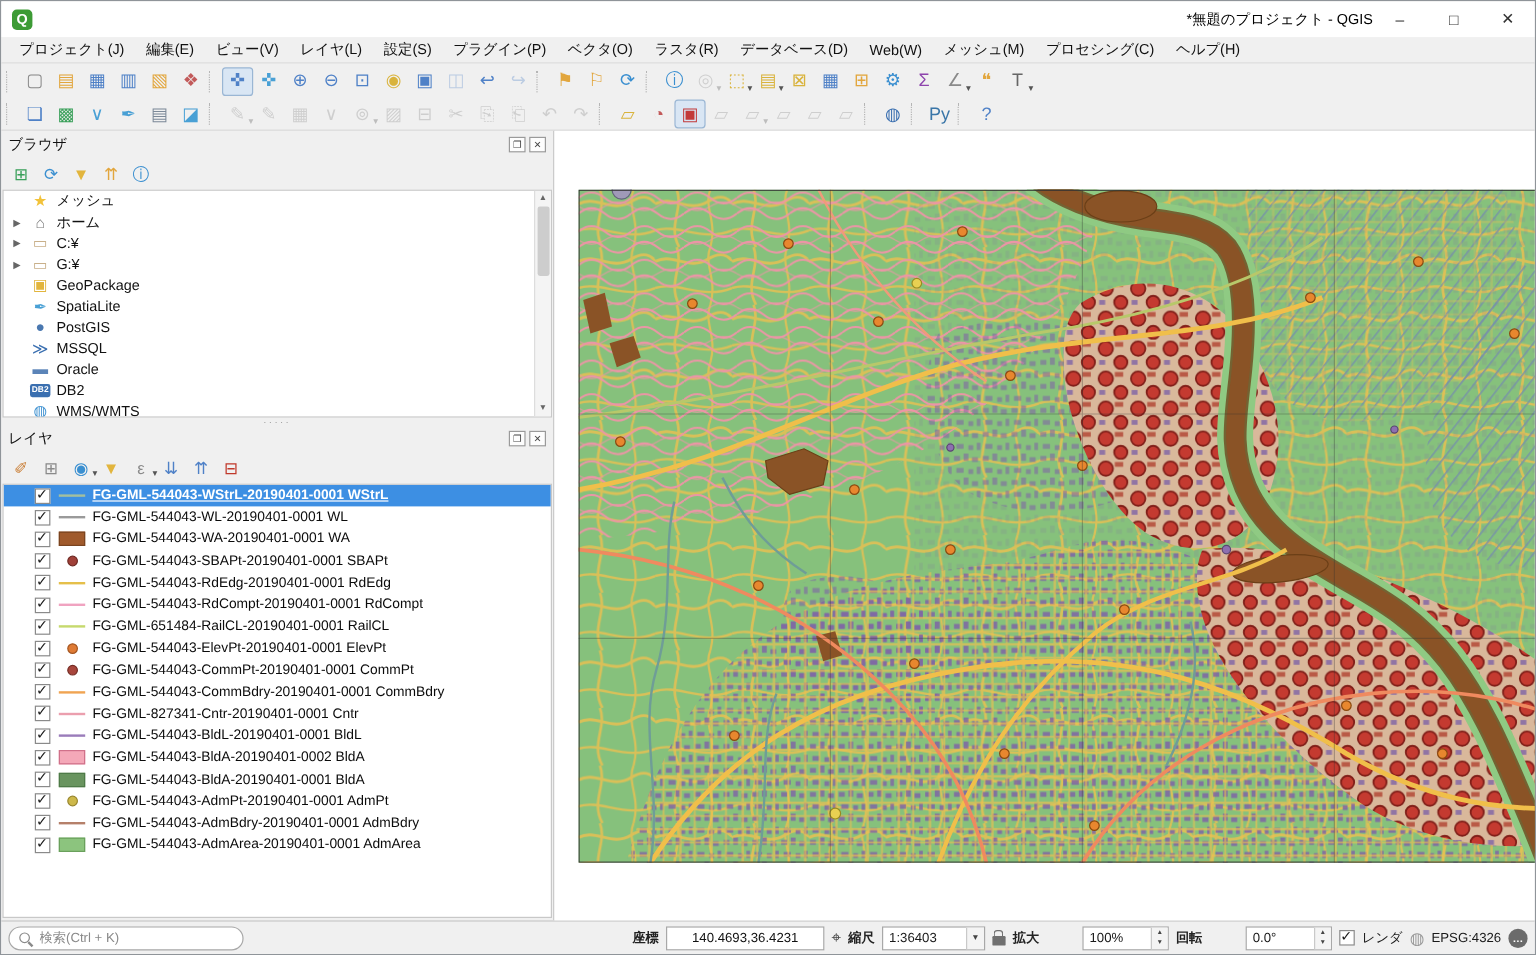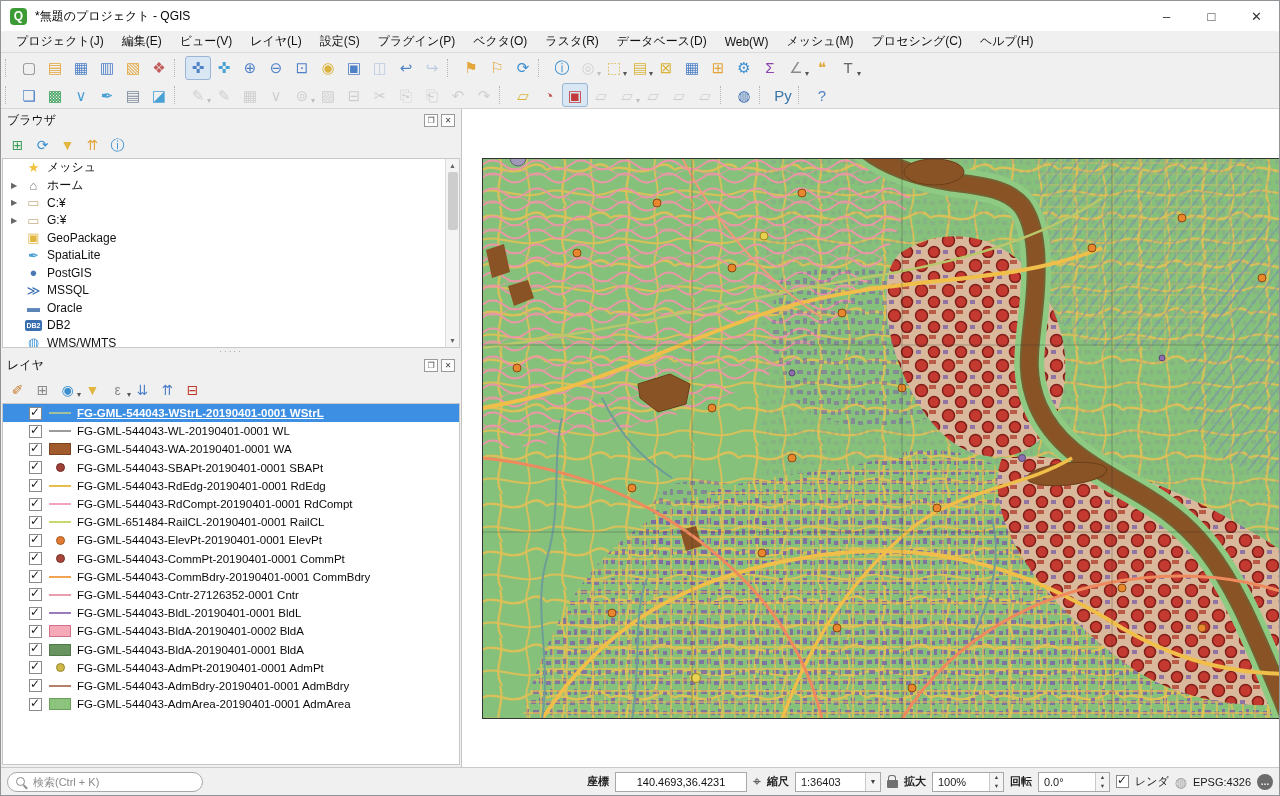--- a/index.html
+++ b/index.html
@@ -1,21 +1,21 @@
 <!DOCTYPE html>
 <html><head>
 <meta charset="utf-8">
 <style>
   html,body{margin:0;padding:0;background:#dcdcdc;}
   *{box-sizing:border-box;font-family:"Liberation Sans","DejaVu Sans",sans-serif;}
   .window{width:1280px;height:796px;background:#f0f0f0;border:1px solid #8f9499;position:relative;display:flex;flex-direction:column;overflow:hidden;}
   
   .titlebar{height:30px;background:#ffffff;display:flex;align-items:center;flex:none;}
   .logo{width:17px;height:17px;margin-left:9px;background:#3d9b35;border-radius:4px;color:#fff;font-weight:bold;font-size:12px;display:flex;align-items:center;justify-content:center;flex:none;}
-  .title-text{font-size:12px;color:#000;margin-left:8px;flex:1;}
+  .title-text{font-size:12px;color:#000;margin-left:8px;flex:1;text-align:right;}
   .wctl{width:45px;height:30px;display:flex;align-items:center;justify-content:center;font-size:13px;color:#333;}
   
   .menubar{height:22px;background:#f0f0f0;border-bottom:1px solid #dadada;display:flex;align-items:center;padding-left:6px;flex:none;}
   .menu-item{font-size:12px;color:#111;padding:2px 9px;}
   
   .toolbar{background:#f0f0f0;display:flex;align-items:center;padding-left:2px;flex:none;}
   .tb1{height:29px;}
   .tb2{height:27px;border-bottom:1px solid #d6d6d6;}
   .tbtn{width:26px;height:24px;display:flex;align-items:center;justify-content:center;border-radius:3px;flex:none;position:relative;}
   .tbtn .gi{font-size:15px;line-height:1;}
@@ -66,21 +66,21 @@
   .mag{width:9px;height:9px;border:1.5px solid #8a8a8a;border-radius:50%;position:relative;flex:none;}
   .mag::after{content:"";position:absolute;width:5px;height:1.5px;background:#8a8a8a;transform:rotate(45deg);right:-4px;bottom:-2px;}
   .searchbox input{border:none;outline:none;flex:1;font-size:11px;margin-left:6px;background:transparent;color:#333;}
   .searchbox input::placeholder{color:#8a8a8a;}
   .sb-right{margin-left:auto;display:flex;align-items:center;gap:6px;}
   .sb-label{font-weight:bold;color:#222;}
   .sb-input{height:20px;border:1px solid #a8a8a8;background:#fff;font-size:11px;text-align:center;color:#111;}
   .combo{height:20px;border:1px solid #a8a8a8;background:#fff;display:flex;align-items:center;}
   .combo .cval{flex:1;padding:0 5px;font-size:11px;}
   .combo .cbtn{width:15px;height:100%;border-left:1px solid #c9c9c9;display:flex;align-items:center;justify-content:center;font-size:7px;color:#444;background:#f4f4f4;}
-  .spin{height:20px;border:1px solid #a8a8a8;background:#fff;display:flex;align-items:center;}
+  .spin{height:20px;border:1px solid #a8a8a8;background:#fff;display:flex;align-items:center;margin-left:30px;}
   .spin .sval{flex:1;padding:0 5px;font-size:11px;}
   .spin .sarr{width:14px;height:100%;border-left:1px solid #c9c9c9;display:flex;flex-direction:column;background:#f4f4f4;}
   .spin .sarr span{flex:1;display:flex;align-items:center;justify-content:center;font-size:5.5px;color:#444;}
   .lock{width:11px;height:8px;background:#707070;border-radius:1px;position:relative;margin-top:5px;flex:none;}
   .lock::before{content:"";position:absolute;left:1.5px;top:-5px;width:6px;height:5px;border:1.5px solid #707070;border-bottom:none;border-radius:3px 3px 0 0;}
   .globe{font-size:14px;color:#9a9a9a;line-height:1;}
   .msg{width:16px;height:16px;border-radius:50%;background:#6b6b6b;color:#fff;font-size:9px;font-weight:bold;display:flex;align-items:center;justify-content:center;}
 </style>
 </head>
 <body>
@@ -622,21 +622,21 @@
 
           <div class="lrow">
             <span class="cb checked"></span>
             <span class="sym line" style="--c: #f0a452; --b: #c27c32;"></span>
             <span class="llabel">FG-GML-544043-CommBdry-20190401-0001 CommBdry</span>
           </div>
 
           <div class="lrow">
             <span class="cb checked"></span>
             <span class="sym line" style="--c: #eb9fae; --b: #c07685;"></span>
-            <span class="llabel">FG-GML-544043-Cntr-27126352-0001 Cntr</span>
+            <span class="llabel">FG-GML-827341-Cntr-20190401-0001 Cntr</span>
           </div>
 
           <div class="lrow">
             <span class="cb checked"></span>
             <span class="sym line" style="--c: #9a7cba; --b: #715690;"></span>
             <span class="llabel">FG-GML-544043-BldL-20190401-0001 BldL</span>
           </div>
 
           <div class="lrow">
             <span class="cb checked"></span>

